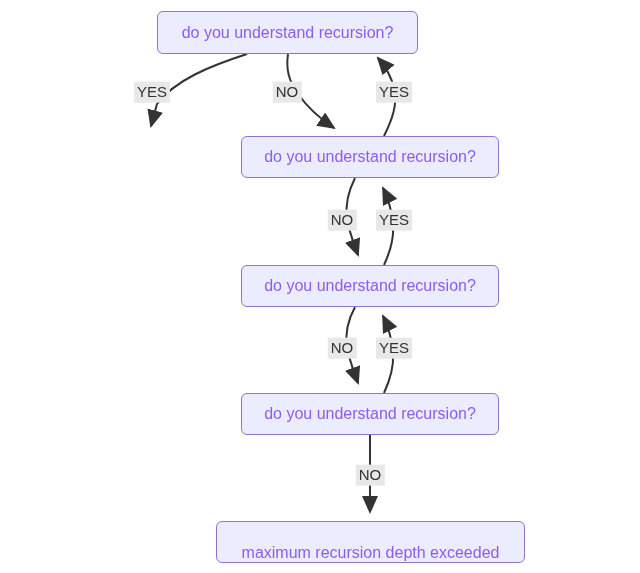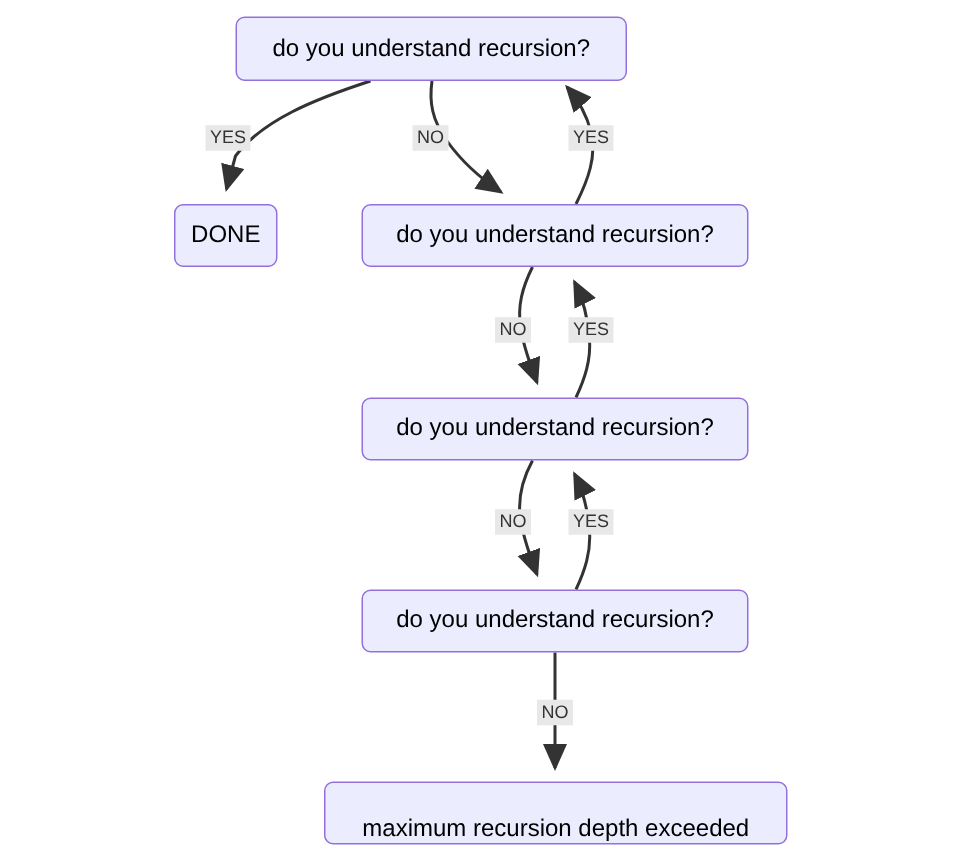--- a/index.html
+++ b/index.html
@@ -31,32 +31,32 @@
   }
   .node {
     position: absolute;
     box-sizing: border-box;
     background: #ececff;
     border: 1px solid #9370db;
     border-radius: 6px;
     display: flex;
     align-items: center;
     justify-content: center;
-    color: #000000;
+    color: #8b5cf6;
     font-size: 16px;
     font-family: "Liberation Sans", sans-serif;
     line-height: 1.2;
     white-space: nowrap;
   }
   .edge-label {
     position: absolute;
     box-sizing: border-box;
     background: #e8e8e8;
     color: #333333;
-    font-size: 12px;
+    font-size: 15px;
     font-family: "Liberation Sans", sans-serif;
     line-height: 1.25;
     padding: 1px 3px;
     white-space: nowrap;
     transform: translate(-50%, -50%);
   }
   .edge-path {
     fill: none;
     stroke: #333333;
     stroke-width: 2px;
@@ -92,23 +92,20 @@
 
     <path class="edge-path" marker-end="url(#arrow)" d="M 384,393 C 390,380 394,368 393,354 C 392,340 388,326 383,316"></path>
 
     <path class="edge-path" marker-end="url(#arrow)" d="M 370,435 L 370,512"></path>
   </svg>
 
   <div class="node" style="left:157px; top:11px; width:261px; height:43px;">
     <span>do you understand recursion?</span>
   </div>
 
-  <div class="node" style="left:116px; top:136px; width:69px; height:42px;">
-    <span>DONE</span>
-  </div>
 
   <div class="node" style="left:241px; top:136px; width:258px; height:42px;">
     <span>do you understand recursion?</span>
   </div>
 
   <div class="node" style="left:241px; top:265px; width:258px; height:42px;">
     <span>do you understand recursion?</span>
   </div>
 
   <div class="node" style="left:241px; top:393px; width:258px; height:42px;">

